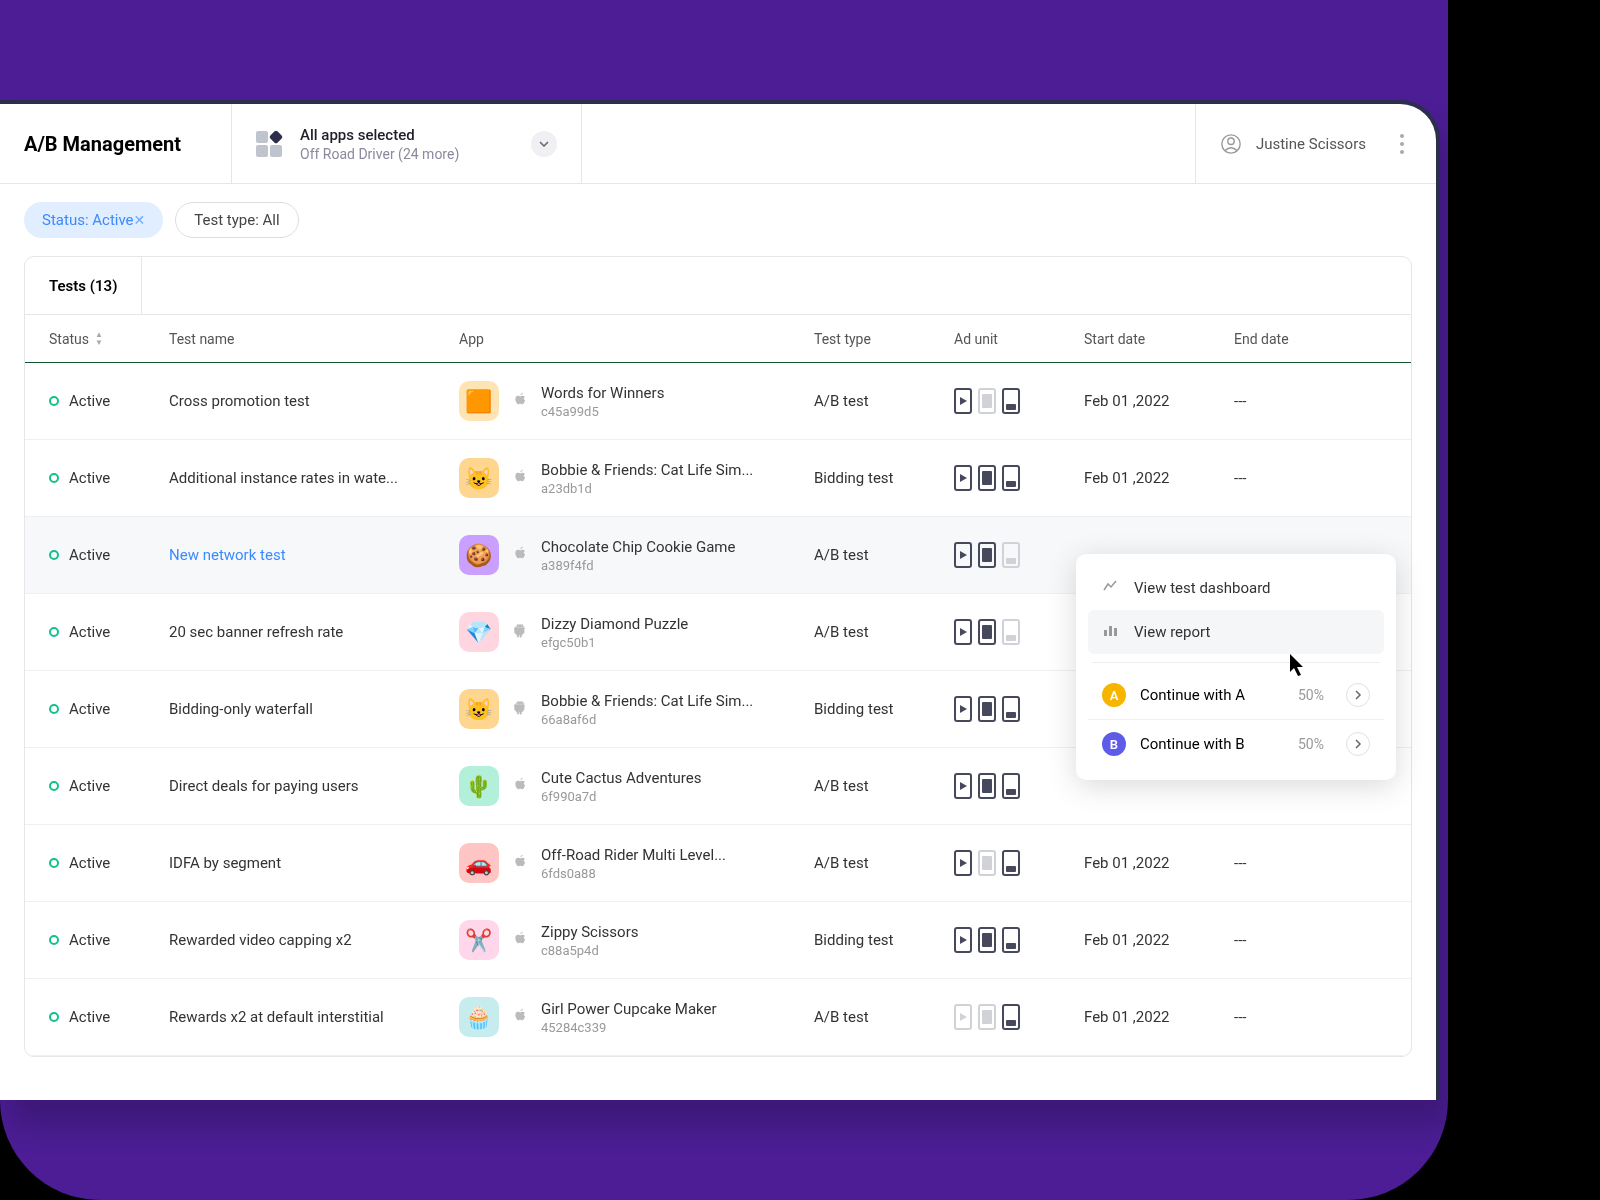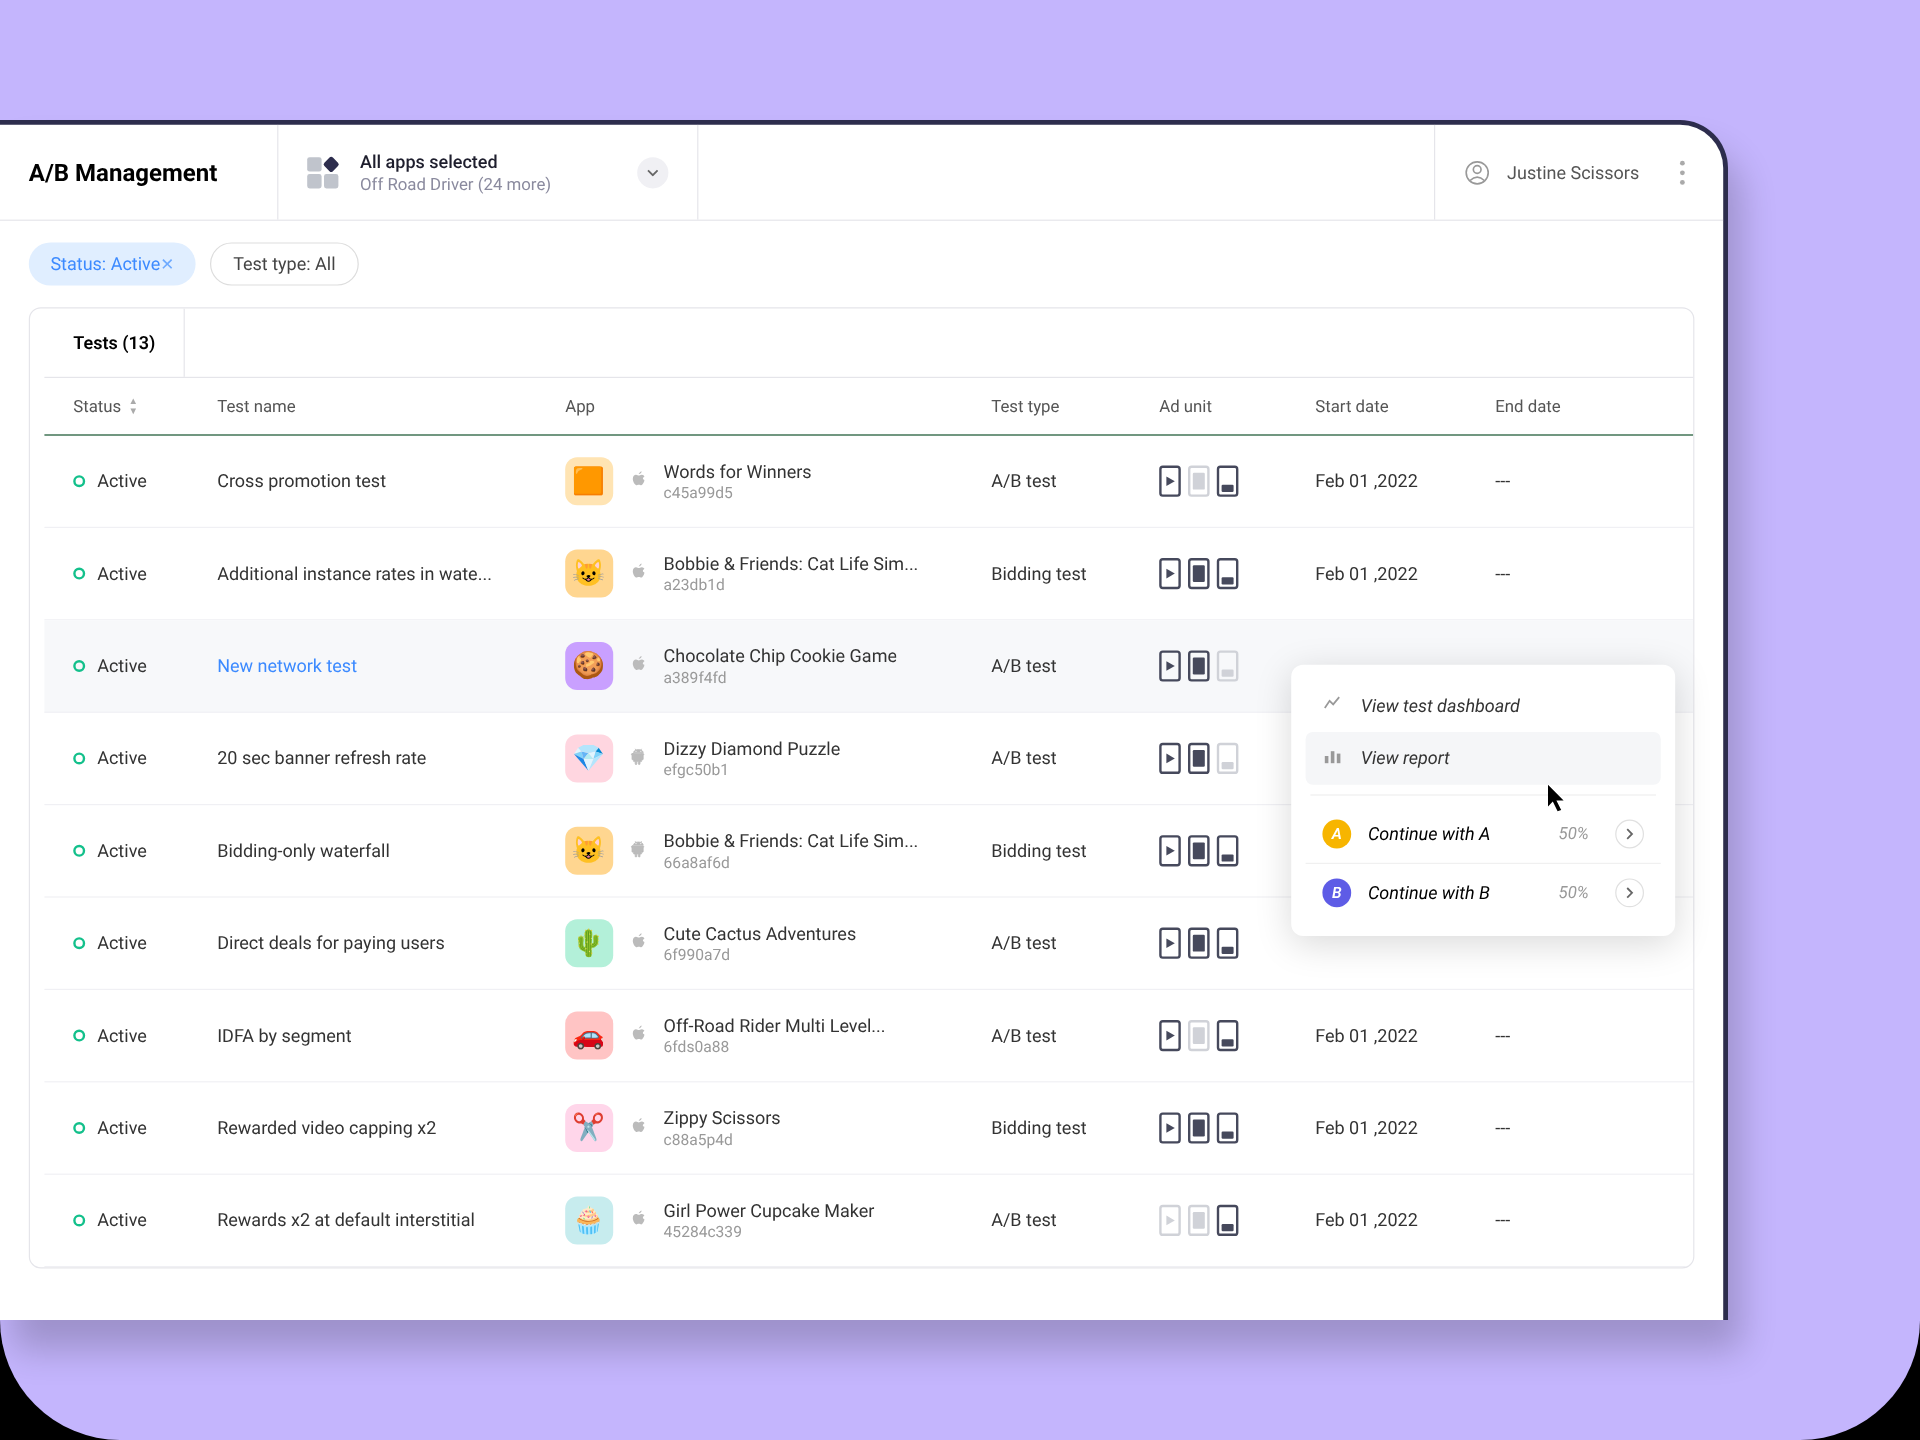--- a/index.html
+++ b/index.html
@@ -4,22 +4,22 @@
   <style>
     * { margin: 0; padding: 0; box-sizing: border-box; }
     body {
       font-family: -apple-system, BlinkMacSystemFont, 'Segoe UI', Roboto, Helvetica, Arial, sans-serif;
       background: #000;
       width: 1600px;
       height: 1200px;
       overflow: hidden;
     }
     .outer {
-      background: #c4b5fd;
-      width: 1600px;
+      background: #4c1d95;
+      width: 1448px;
       height: 1200px;
       border-radius: 0 0 100px 100px;
       padding: 100px 10px 60px 0;
       position: relative;
     }
     .frame {
       background: #fff;
       border: 4px solid #2d2d4d;
       border-left: none;
       border-bottom: none;
@@ -106,21 +106,20 @@
     }
     .chip-active { background: #e0eeff; color: #3c8aff; }
     .chip-x { color: #6eaaff; font-size: 14px; }
     .chip-default { background: #fff; border: 1px solid #ddd; color: #444; }
     
     .card {
       margin: 0 24px;
       border: 1px solid #e5e5ea;
       border-radius: 10px;
       overflow: hidden;
-      padding-left: 12px;
     }
     .card-header {
       display: flex;
       align-items: stretch;
       border-bottom: 1px solid #e5e5ea;
       height: 58px;
     }
     .tests-count {
       padding: 0 24px;
       display: flex;
@@ -227,21 +226,20 @@
     .popover {
       position: absolute;
       right: 40px;
       top: 450px;
       width: 320px;
       background: #fff;
       border-radius: 10px;
       box-shadow: 0 6px 30px rgba(0,0,0,0.15);
       padding: 12px;
       z-index: 10;
-      font-style: italic;
     }
     .pop-item {
       display: flex;
       align-items: center;
       gap: 14px;
       padding: 12px 14px;
       border-radius: 6px;
       font-size: 15px;
       color: #333;
       cursor: pointer;

